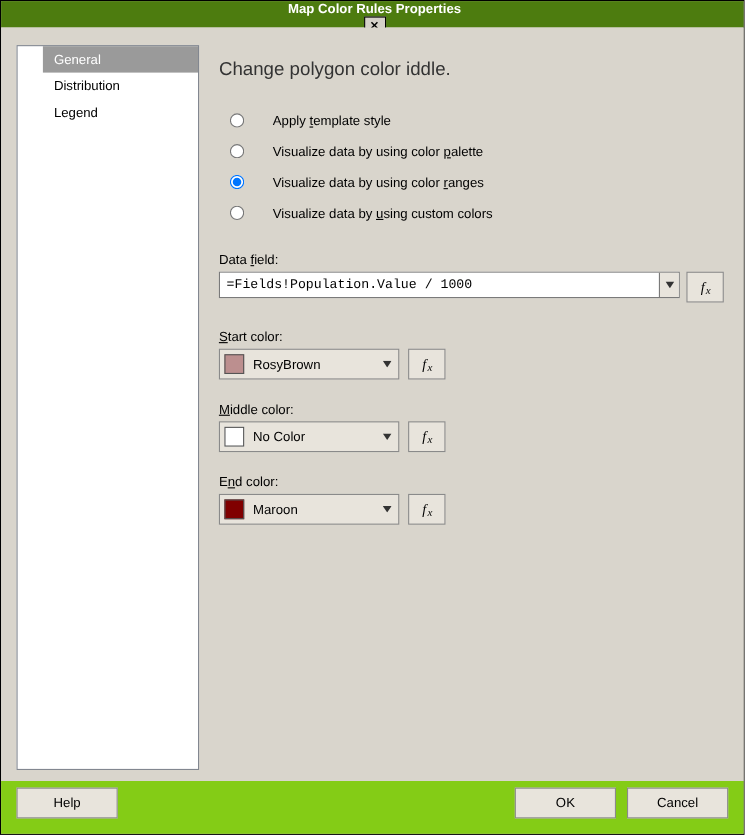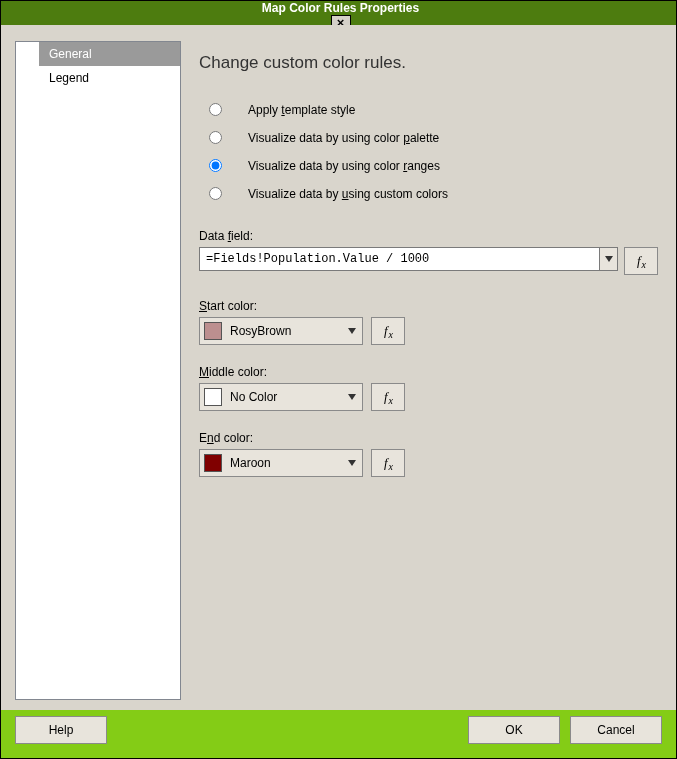--- a/index.html
+++ b/index.html
@@ -212,27 +212,30 @@
     </div>
   </div>
 
   <div class="dialog-body">
 
     <div class="sidebar">
       <div class="sidebar-item selected">
         <span>General</span>
       </div>
       <div class="sidebar-item">
+        <span>Distribution</span>
+      </div>
+      <div class="sidebar-item">
         <span>Legend</span>
       </div>
     </div>
 
     <div class="main-panel">
 
-      <div class="heading">Change custom color rules.</div>
+      <div class="heading">Change polygon color iddle.</div>
 
       <div class="radio-group">
         <div class="radio-row">
           <input type="radio" name="rule" style="">
           <label>
             <span>Apply </span><span class="underline">t</span><span>emplate style</span>
           </label>
         </div>
         <div class="radio-row">
           <input type="radio" name="rule" style="">

